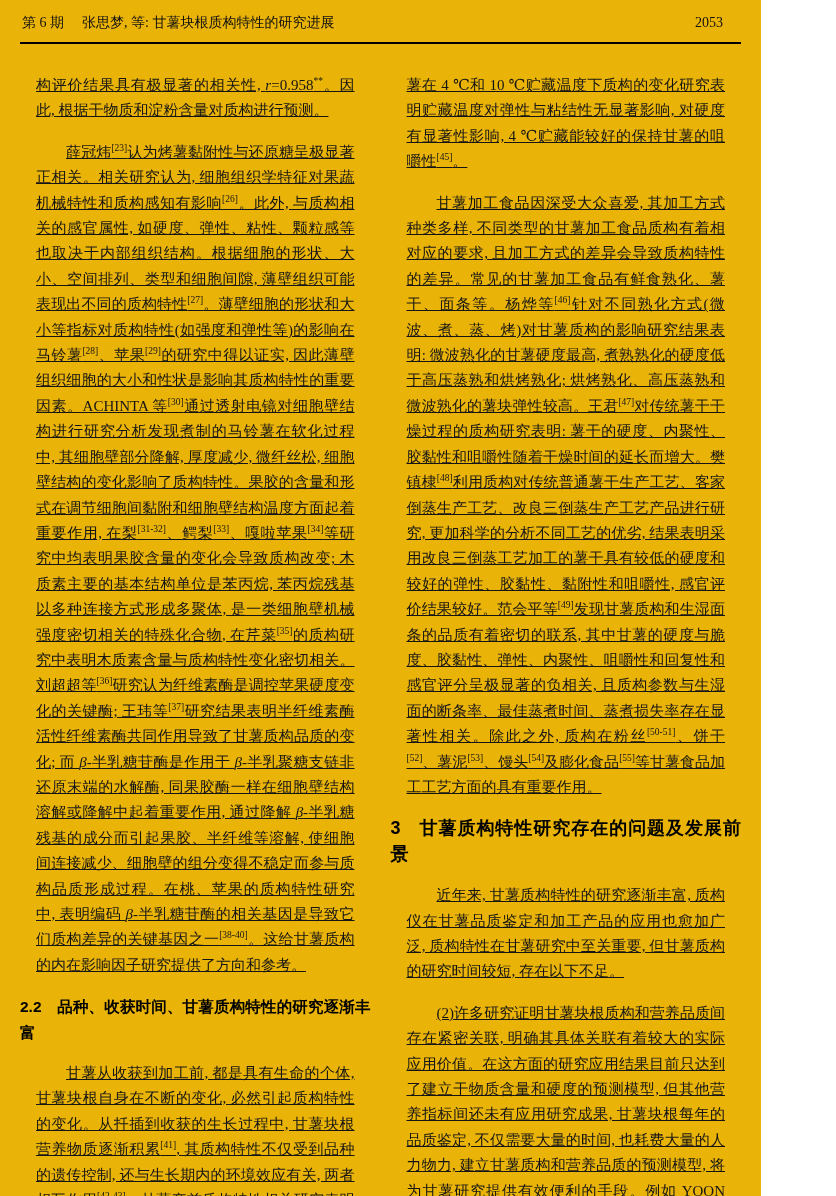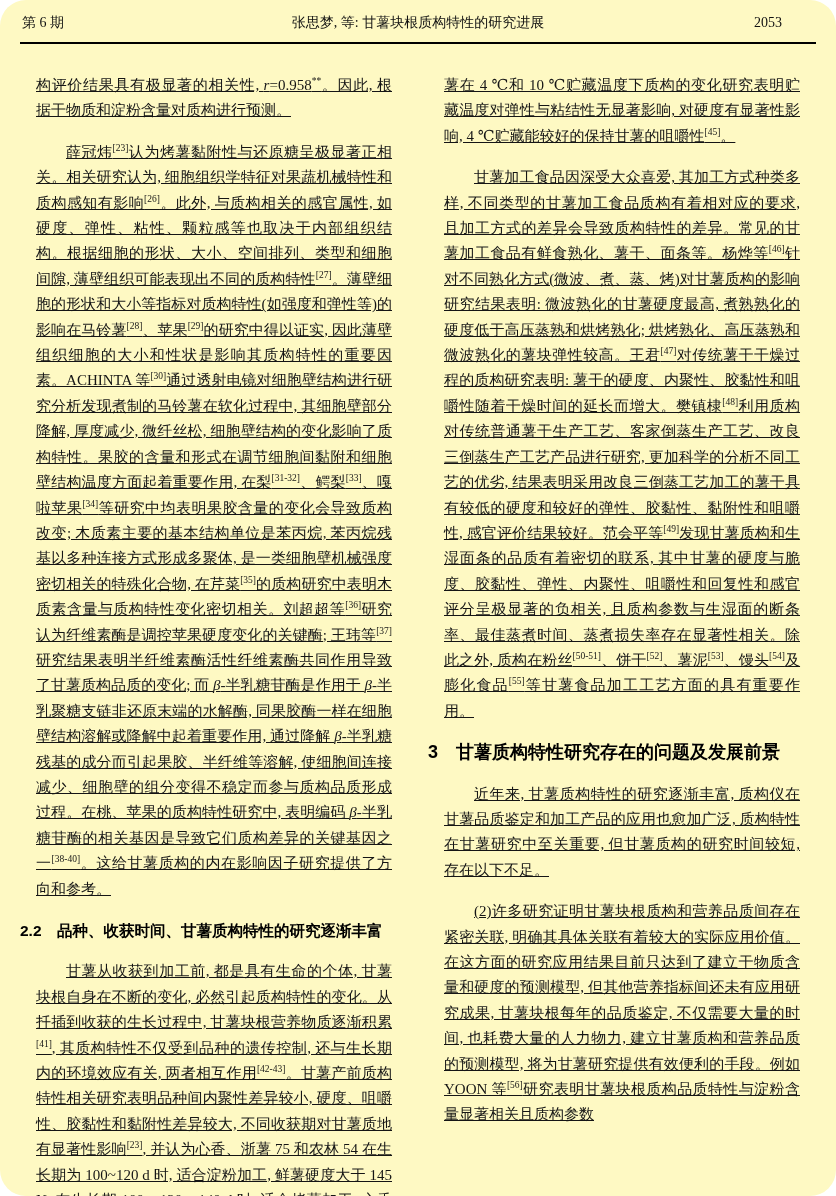--- a/index.html
+++ b/index.html
@@ -1,28 +1,27 @@
 <!DOCTYPE html>
 <html lang="zh"><head>
 <meta charset="utf-8">
 <style>
   html,body{margin:0;padding:0;background:#fff;}
   .page{
-    width:836px;height:1196px;box-sizing:border-box;
-    padding:10px 20px 0 20px;overflow:hidden;background:#fef9c3;color:#111;
+    width:761px;height:1196px;box-sizing:border-box;
+    padding:10px 20px 0 20px;overflow:hidden;background:#eab308;color:#111;
     font-family:"Liberation Serif","DejaVu Serif",serif;
-    border-radius:26px;
   }
   .header{
     display:flex;justify-content:space-between;align-items:baseline;
     font-size:14px;padding:4px 2px 10px 2px;color:#111;
   }
-  .hdr-center{flex:1;text-align:center;}
+  .hdr-center{flex:1;text-align:left;}
   .hdr-left,.hdr-right{min-width:60px;}
-  .hdr-right{text-align:left;}
+  .hdr-right{text-align:center;}
   .rule{border-top:2.5px solid #000;height:0;}
   .columns{display:flex;gap:20px;margin-top:13px;}
   .col{
     flex:1;min-width:0;text-align:justify;
     font-size:15px;line-height:25.4px;color:#151515;
   }
   .col p{margin:16px;text-indent:2em;text-decoration:underline;}
   .col p.cont{text-indent:0;}
   sup{font-size:9.5px;line-height:0;vertical-align:super;}
   i{font-style:italic;}

